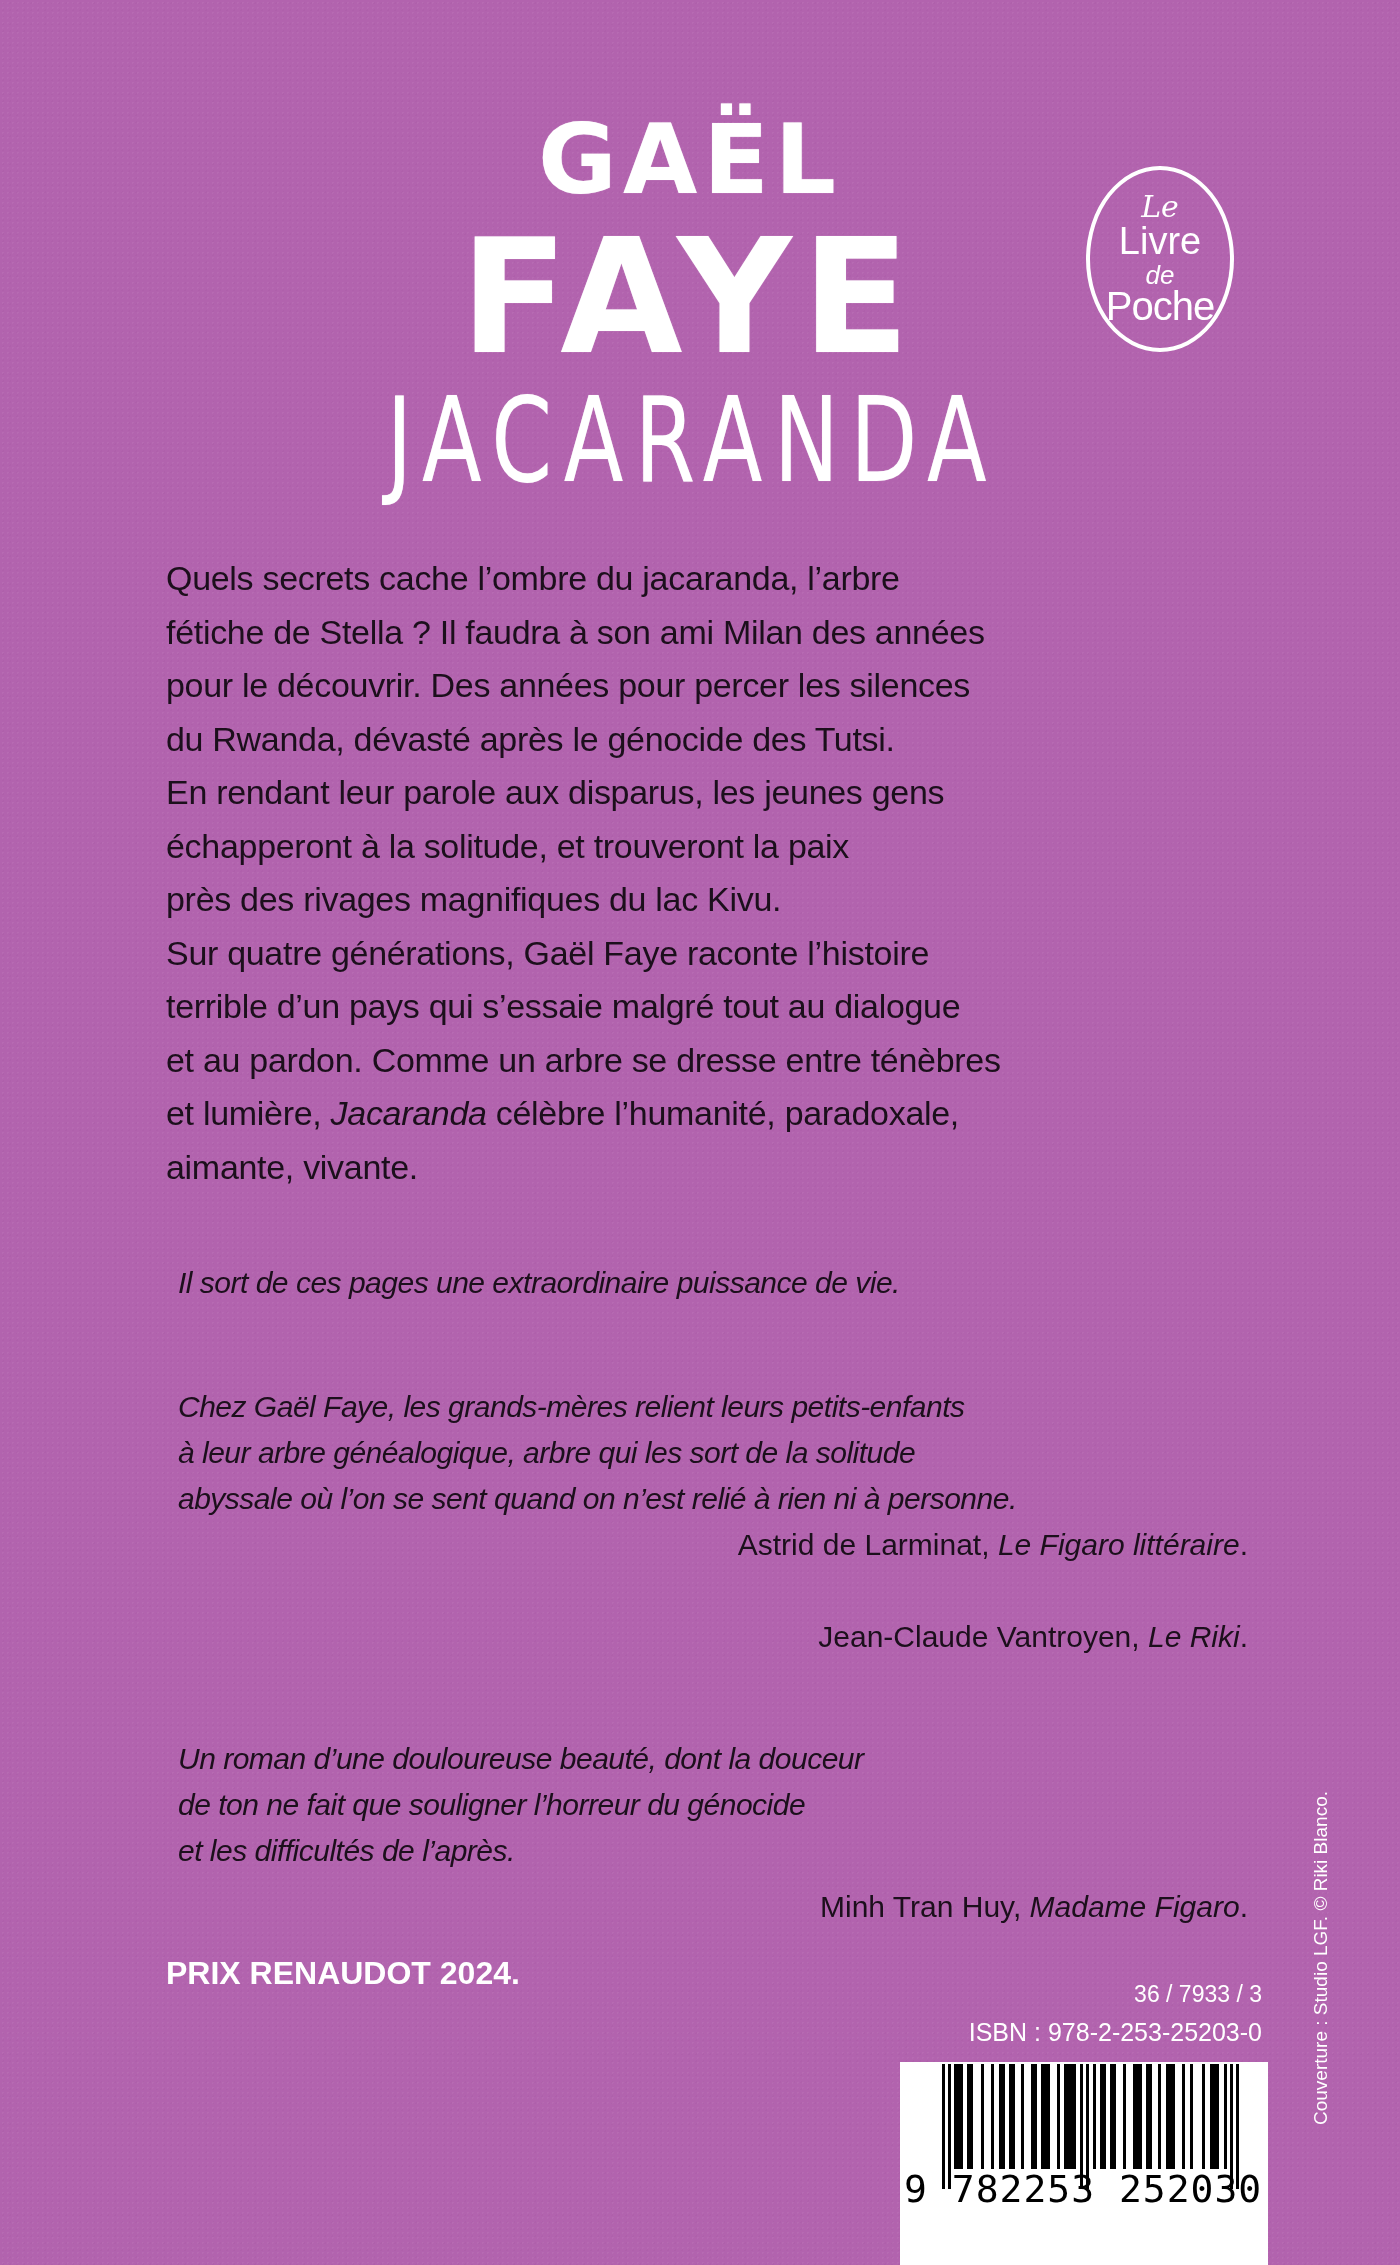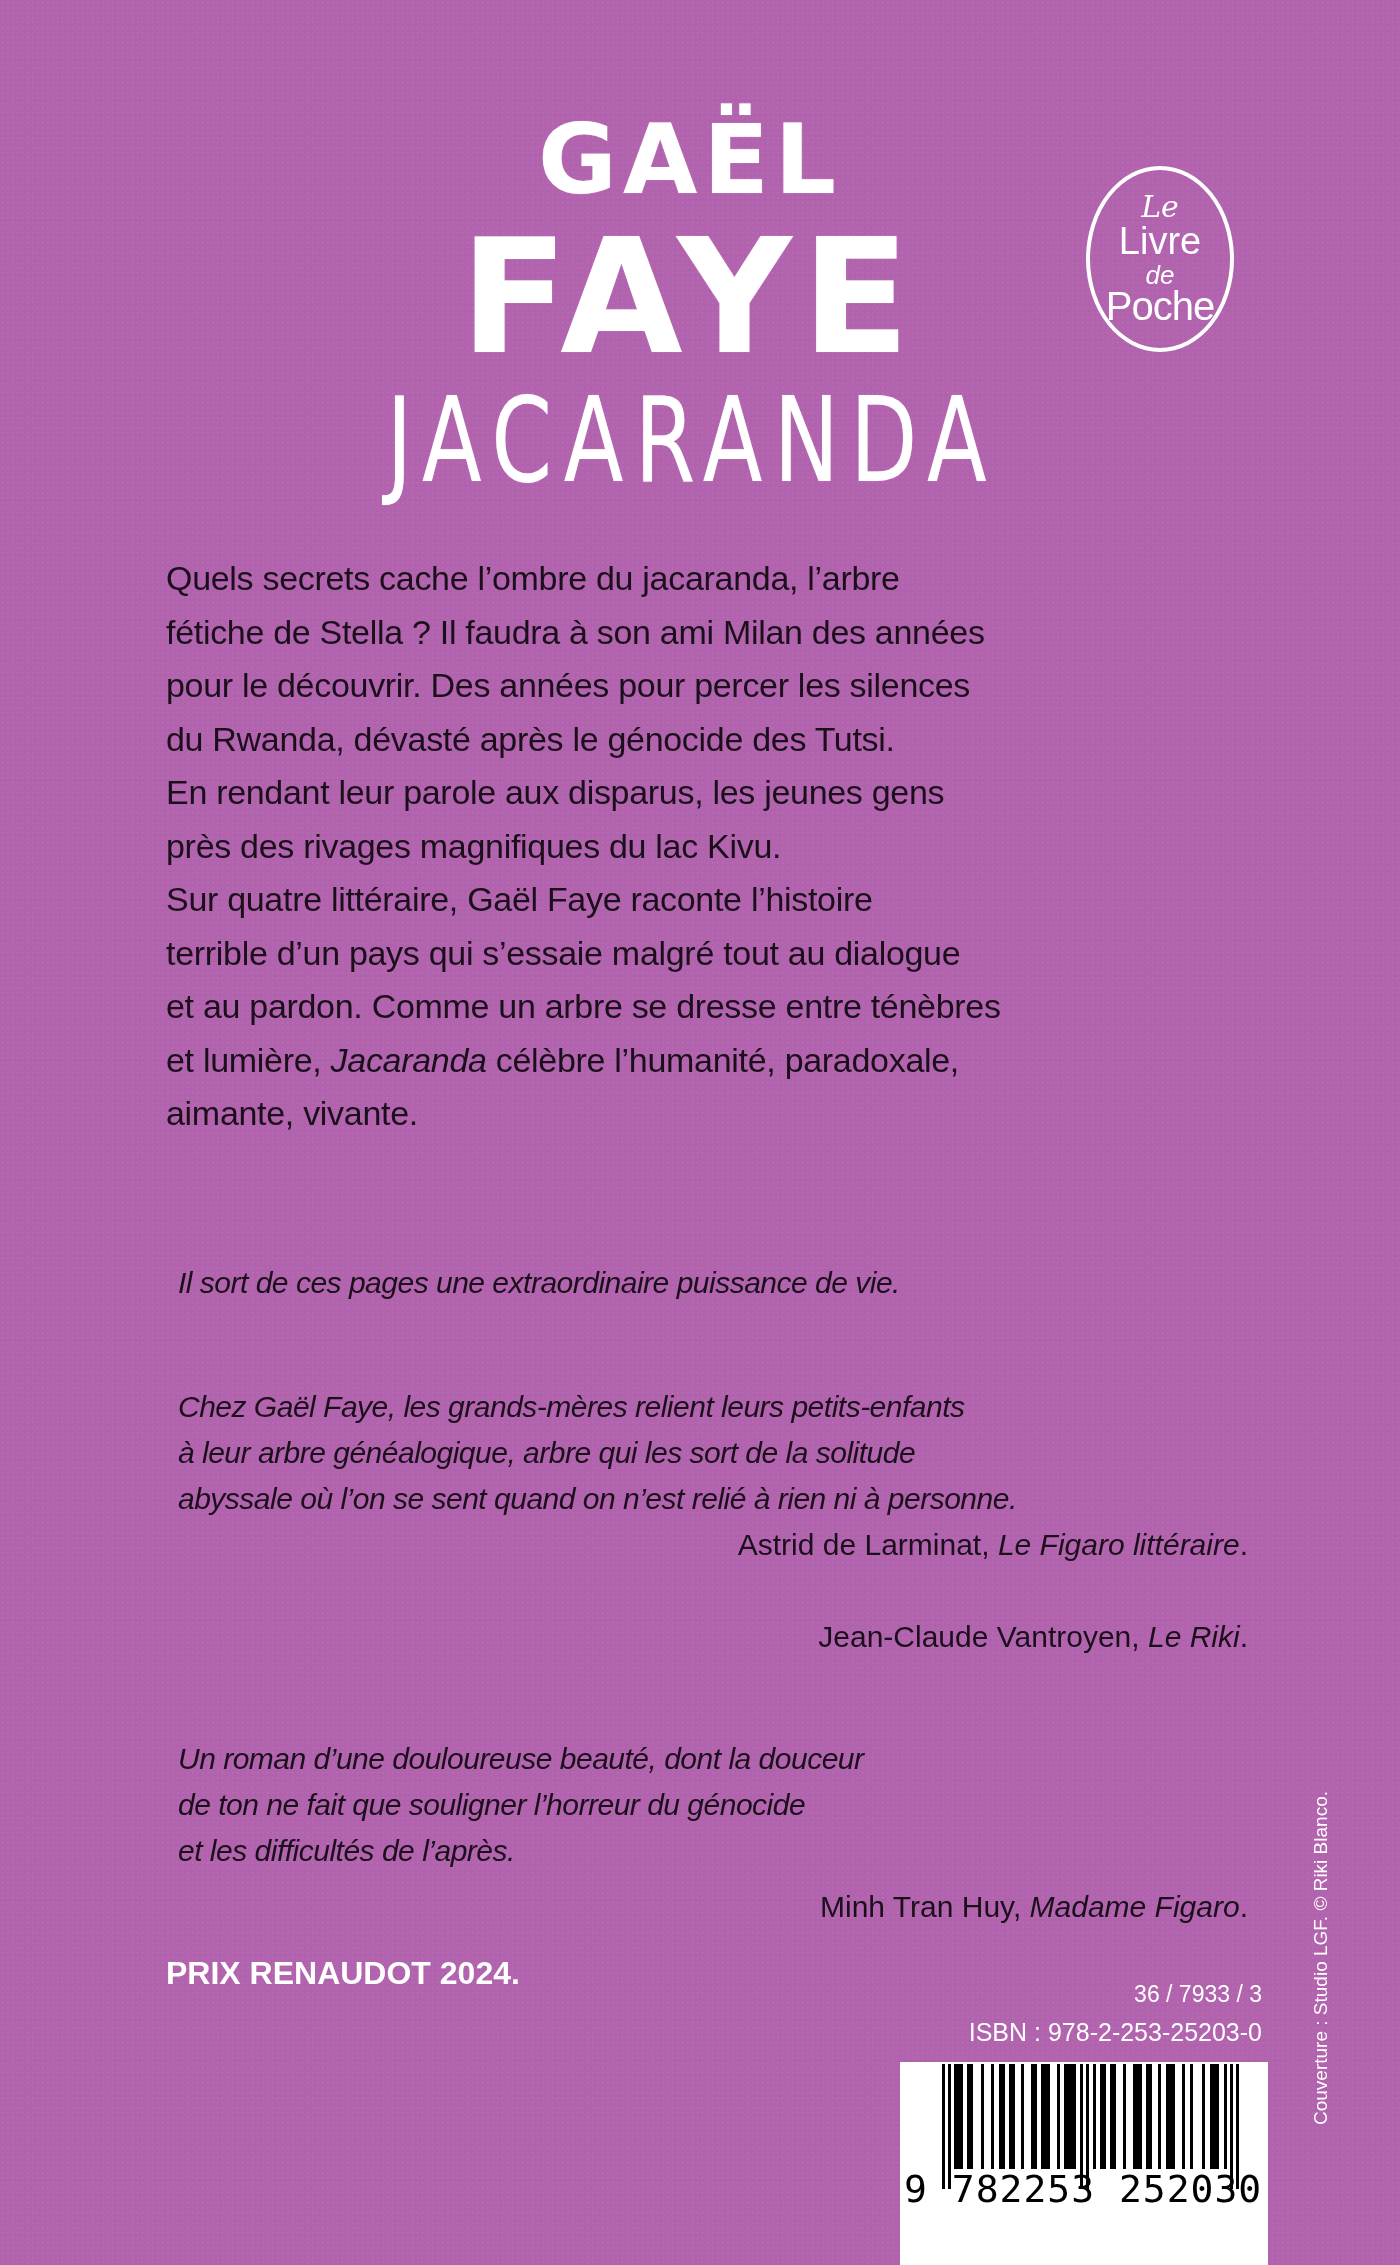--- a/index.html
+++ b/index.html
@@ -66,22 +66,23 @@
     <div class="l3">de</div>
     <div class="l4">Poche</div>
   </div>
 
   <div class="blurb">
     <span class="line">Quels secrets cache l’ombre du jacaranda, l’arbre</span>
     <span class="line">fétiche de Stella ? Il faudra à son ami Milan des années</span>
     <span class="line">pour le découvrir. Des années pour percer les silences</span>
     <span class="line">du Rwanda, dévasté après le génocide des Tutsi.</span>
     <span class="line">En rendant leur parole aux disparus, les jeunes gens</span>
+    <span class="line">échapperont à la solitude, et trouveront la paix</span>
     <span class="line">près des rivages magnifiques du lac Kivu.</span>
-    <span class="line">Sur quatre littéraire, Gaël Faye raconte l’histoire</span>
+    <span class="line">Sur quatre générations, Gaël Faye raconte l’histoire</span>
     <span class="line">terrible d’un pays qui s’essaie malgré tout au dialogue</span>
     <span class="line">et au pardon. Comme un arbre se dresse entre ténèbres</span>
     <span class="line"><span>et lumière, </span><em>Jacaranda</em><span> célèbre l’humanité, paradoxale,</span></span>
     <span class="line">aimante, vivante.</span>
   </div>
 
   <div class="reviews">
     <div class="review r1">
       <span class="q">Il sort de ces pages une extraordinaire puissance de vie.</span>
     </div>

